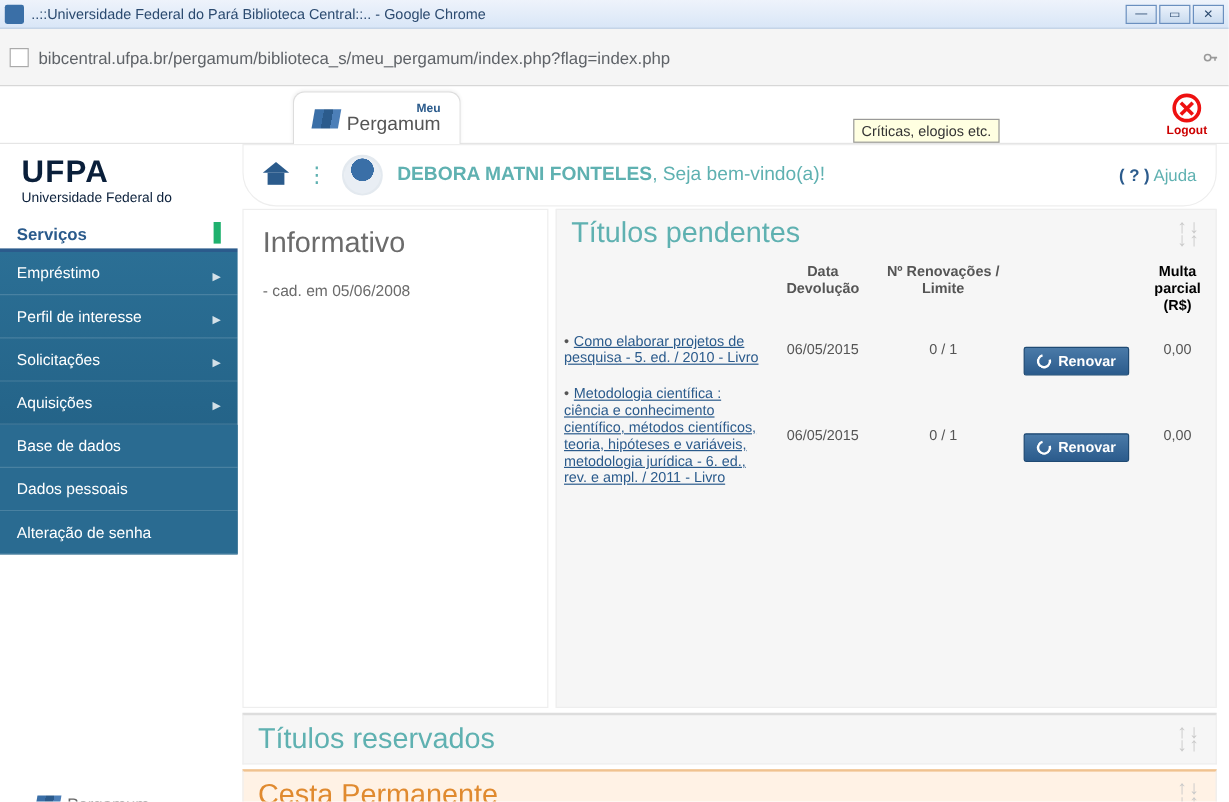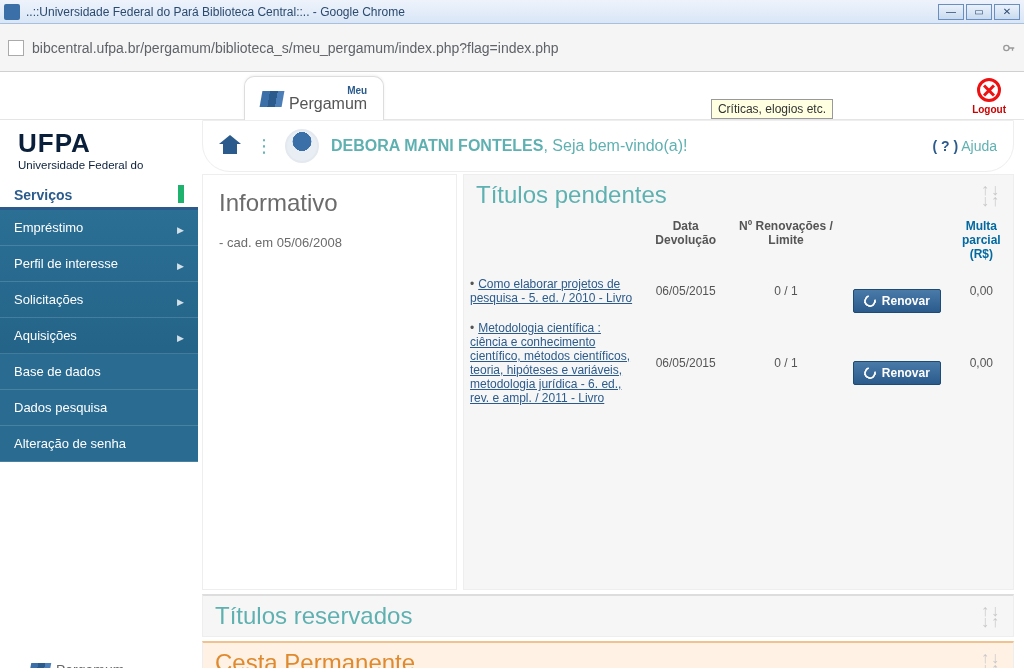--- a/index.html
+++ b/index.html
@@ -68,21 +68,21 @@
 .info-panel .cad { font-size:13px; color:#6b6b6b; }
 
 .pending { flex:1; background:#f6f6f6; border:1px solid #eee; display:flex; flex-direction:column; min-height:0; }
 .section-hdr { display:flex; align-items:center; padding:6px 12px; }
 .section-hdr h2 { font-size:24px; font-weight:normal; color:#5fb1b1; flex:1; }
 .section-hdr.orange h2 { color:#e08a2f; }
 .sort-arrows { color:#c9c9c9; font-size:16px; line-height:.7; letter-spacing:2px; }
 
 .tbl { width:100%; border-collapse:collapse; font-size:12px; }
 .tbl th { color:#555; font-weight:bold; text-align:center; padding:4px; vertical-align:top; }
-.tbl th.fine { color:#0369a1; }
+.tbl th.fine { color:#000000; }
 .tbl td { padding:4px 6px; vertical-align:middle; text-align:center; color:#555; }
 .tbl td.title-cell { text-align:left; }
 .tbl td.title-cell a { color:#2b5b8c; text-decoration:underline; font-size:12px; }
 .tbl td .bullet { color:#555; margin-right:4px; }
 .fine-val { color:#c33; }
 .btn-renew { background:linear-gradient(#4a7aa8,#2b5b8c); color:#fff; border:1px solid #1f4a73; padding:4px 10px; font-size:12px; font-weight:bold; display:inline-flex; align-items:center; gap:6px; cursor:pointer; border-radius:2px;margin-top:20px; }
 .btn-renew .ico { width:12px; height:12px; border:2px solid #fff; border-radius:50%; border-top-color:transparent; transform:rotate(30deg); }
 
 .thin-section { background:#f6f6f6; border:1px solid #eee; border-top:2px solid #ddd; margin-top:4px; }
 .thin-section.orange { background:#fff2e5; border-top:2px solid #f0c28f; }
@@ -146,21 +146,21 @@
         <span class="arrow">▶</span>
       </div>
       <div class="menu-item">
         <span>Aquisições</span>
         <span class="arrow">▶</span>
       </div>
       <div class="menu-item sub">
         <span>Base de dados</span>
       </div>
       <div class="menu-item sub">
-        <span>Dados pesquisa</span>
+        <span>Dados pessoais</span>
       </div>
       <div class="menu-item sub">
         <span>Alteração de senha</span>
       </div>
     </div>
     <div class="footer-logo">
       <span class="books"></span>
       <span>Pergamum</span>
     </div>
   </div>

